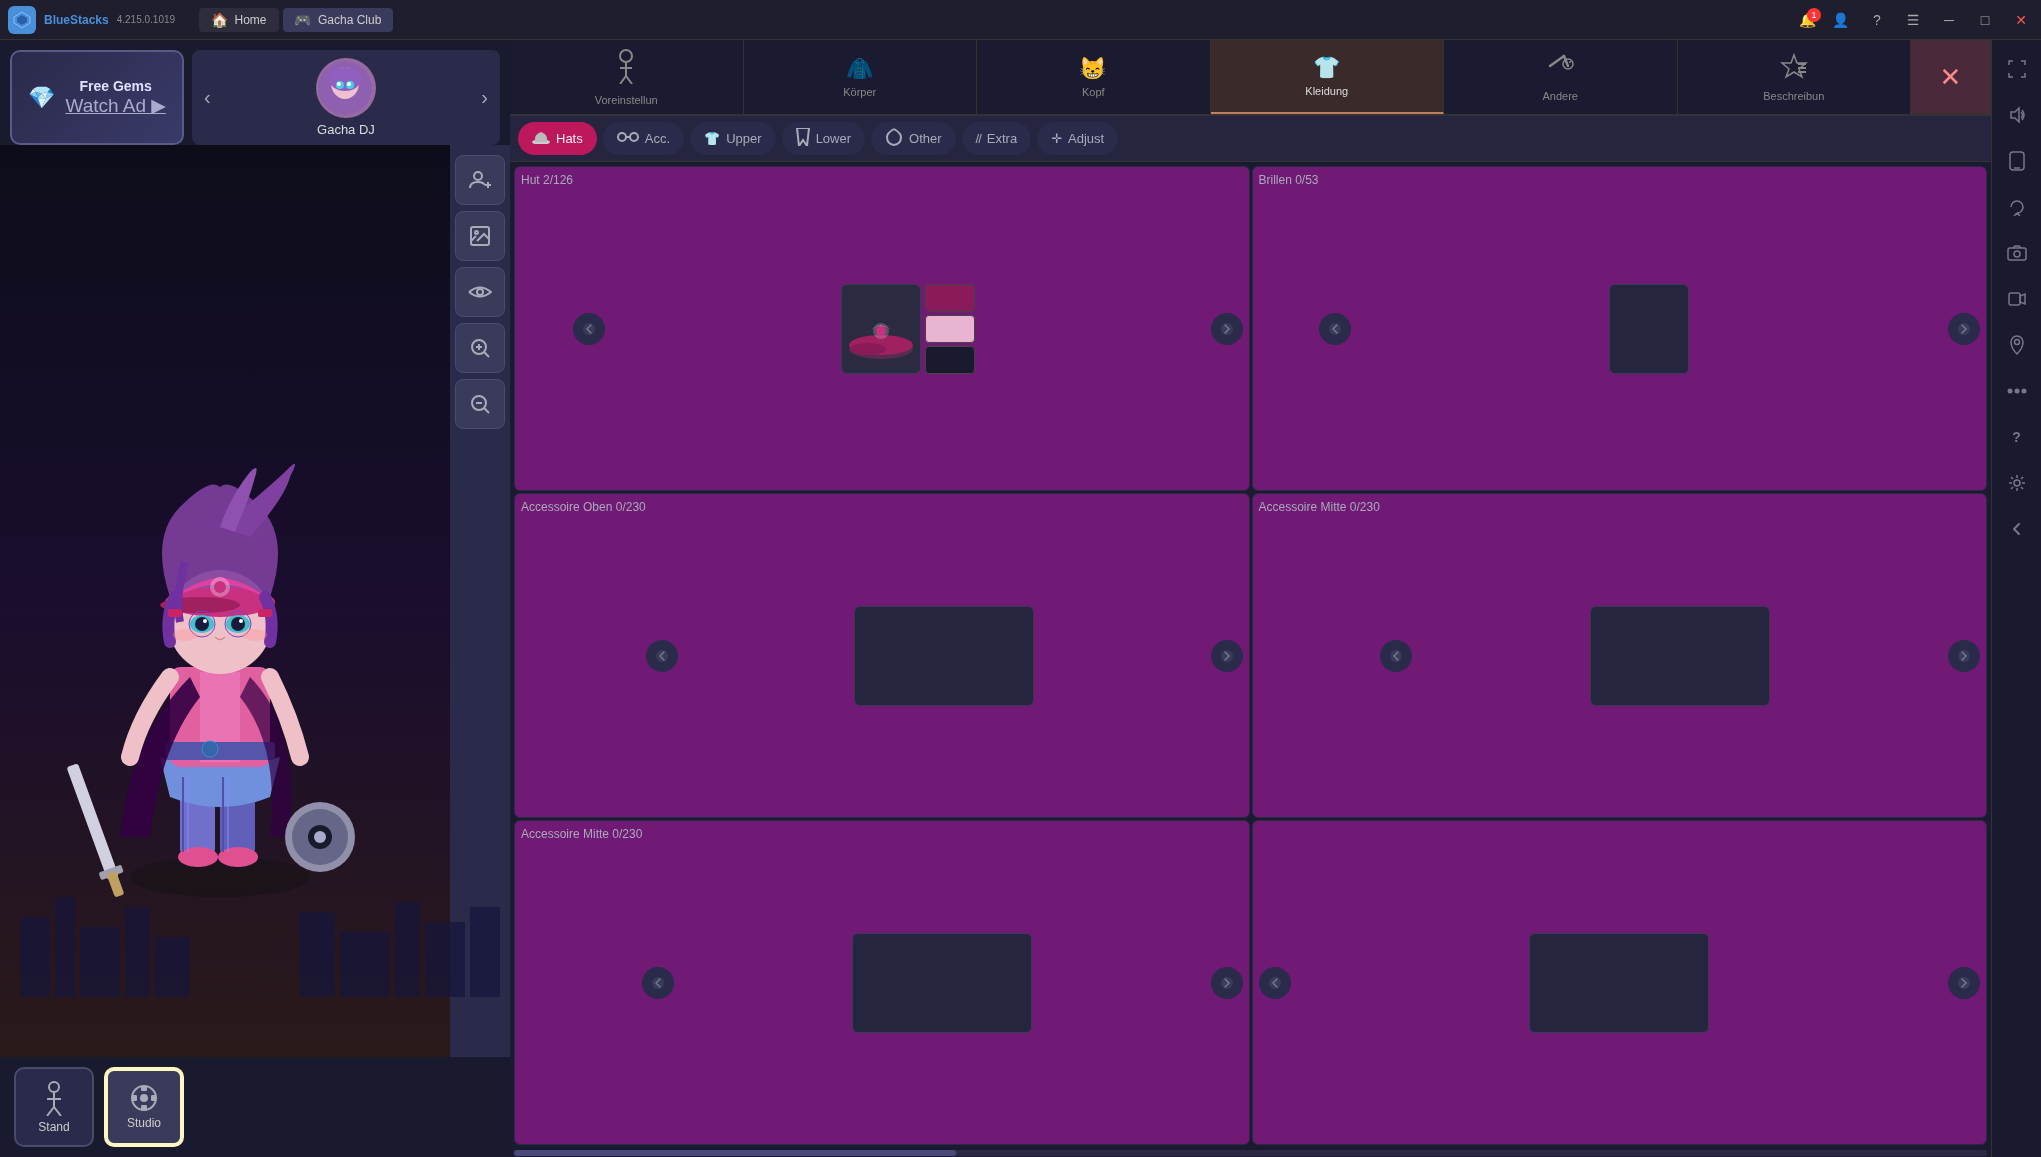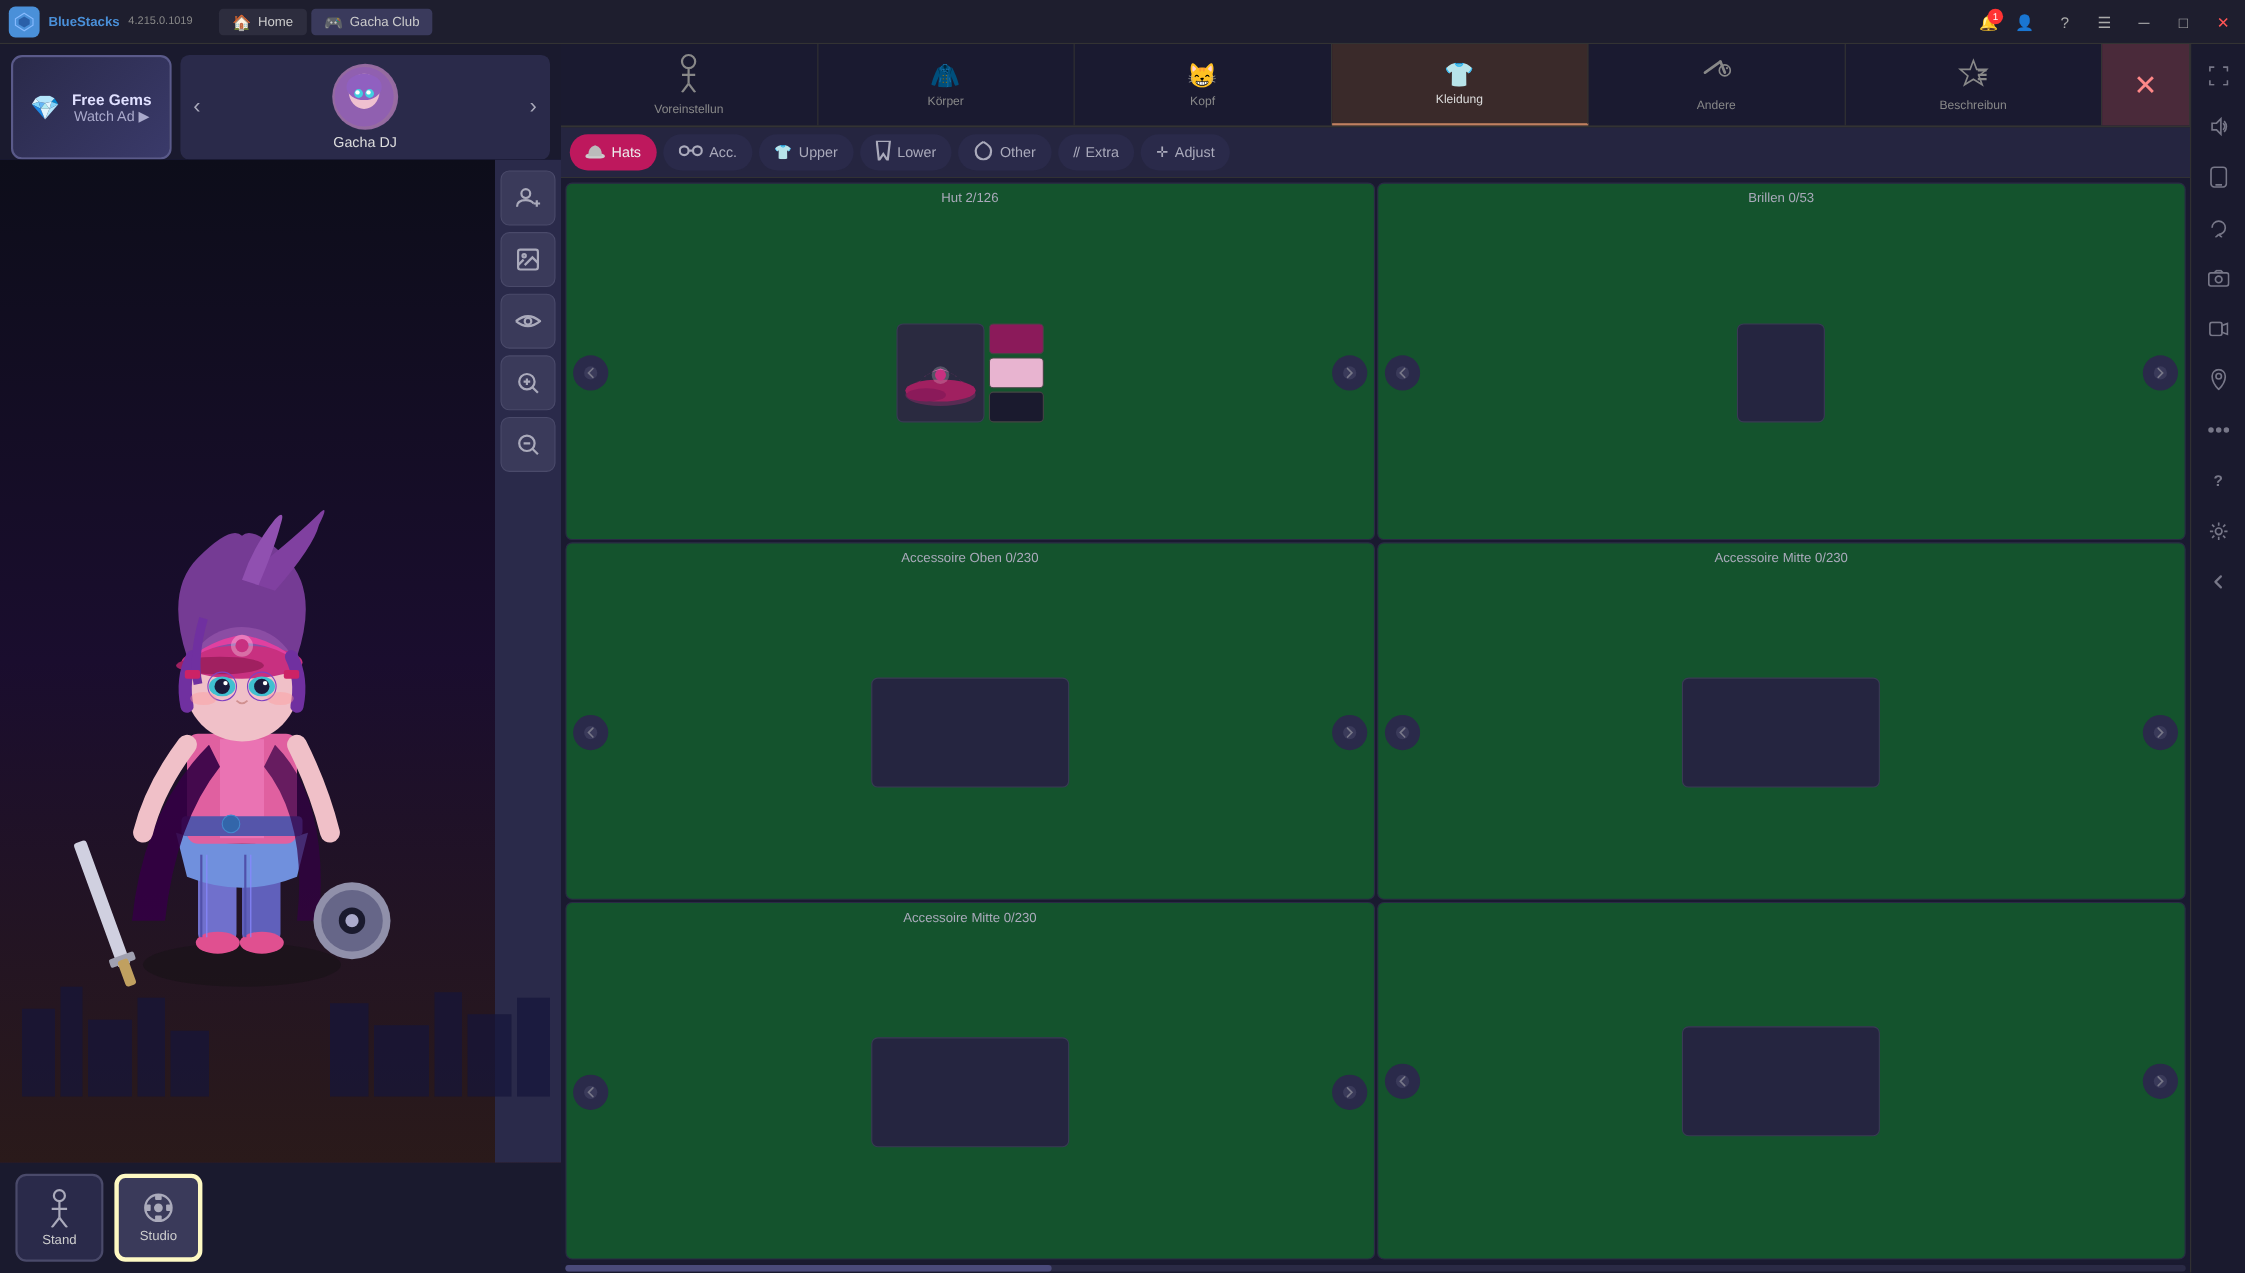--- a/index.html
+++ b/index.html
@@ -84,21 +84,21 @@
       color: #e0e0ff;
       cursor: pointer;
       display: flex;
       align-items: center;
       gap: 10px;
     }
     .gem-icon {
       font-size: 22px;
     }
     .free-gems-text { font-size: 14px; font-weight: bold; }
-    .watch-ad { font-size: 13px; color: #aac; }
+    .watch-ad { font-size: 19px; color: #aac; text-decoration: underline; }
 
     
     .char-nav {
       display: flex;
       align-items: center;
       justify-content: space-between;
       padding: 8px 12px;
       background: #2a2a4a;
       border-radius: 8px;
     }
@@ -247,25 +247,25 @@
       flex: 1;
       display: grid;
       grid-template-columns: 1fr 1fr;
       grid-template-rows: 1fr 1fr 1fr;
       gap: 2px;
       background: #1a1a30;
       padding: 4px;
       overflow-y: auto;
     }
     .slot-group {
-      background: #14532d;
+      background: #701a75;
       border: 1px solid #2a2a45;
       border-radius: 6px;
       display: flex;
-      flex-direction: column;
+      flex-direction: row;
       padding: 6px;
     }
     .slot-title {
       color: #aab;
       font-size: 12px;
       margin-bottom: 6px;
       text-align: center;
     }
     .slot-row {
       display: flex;

